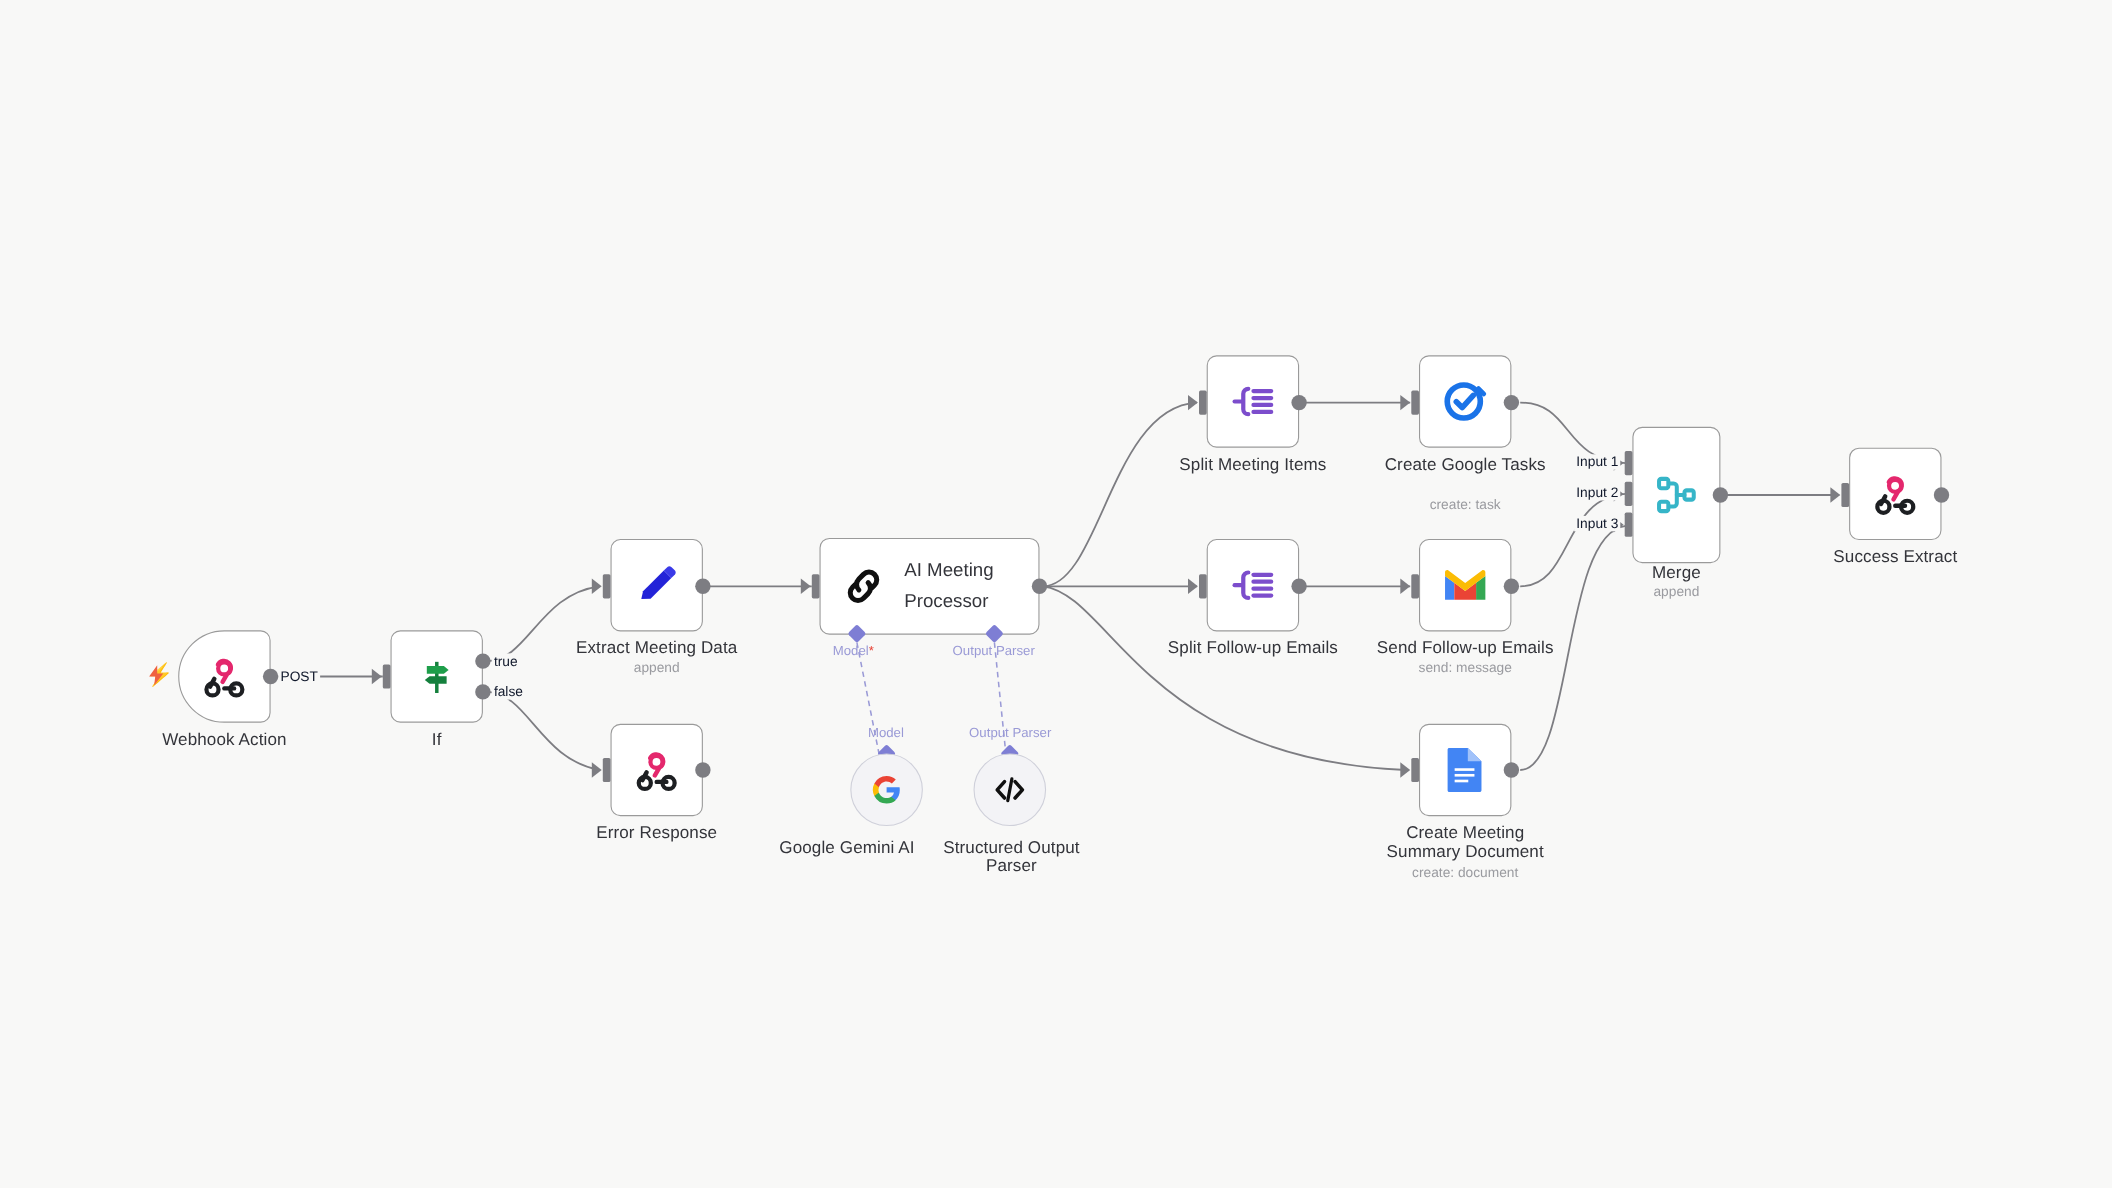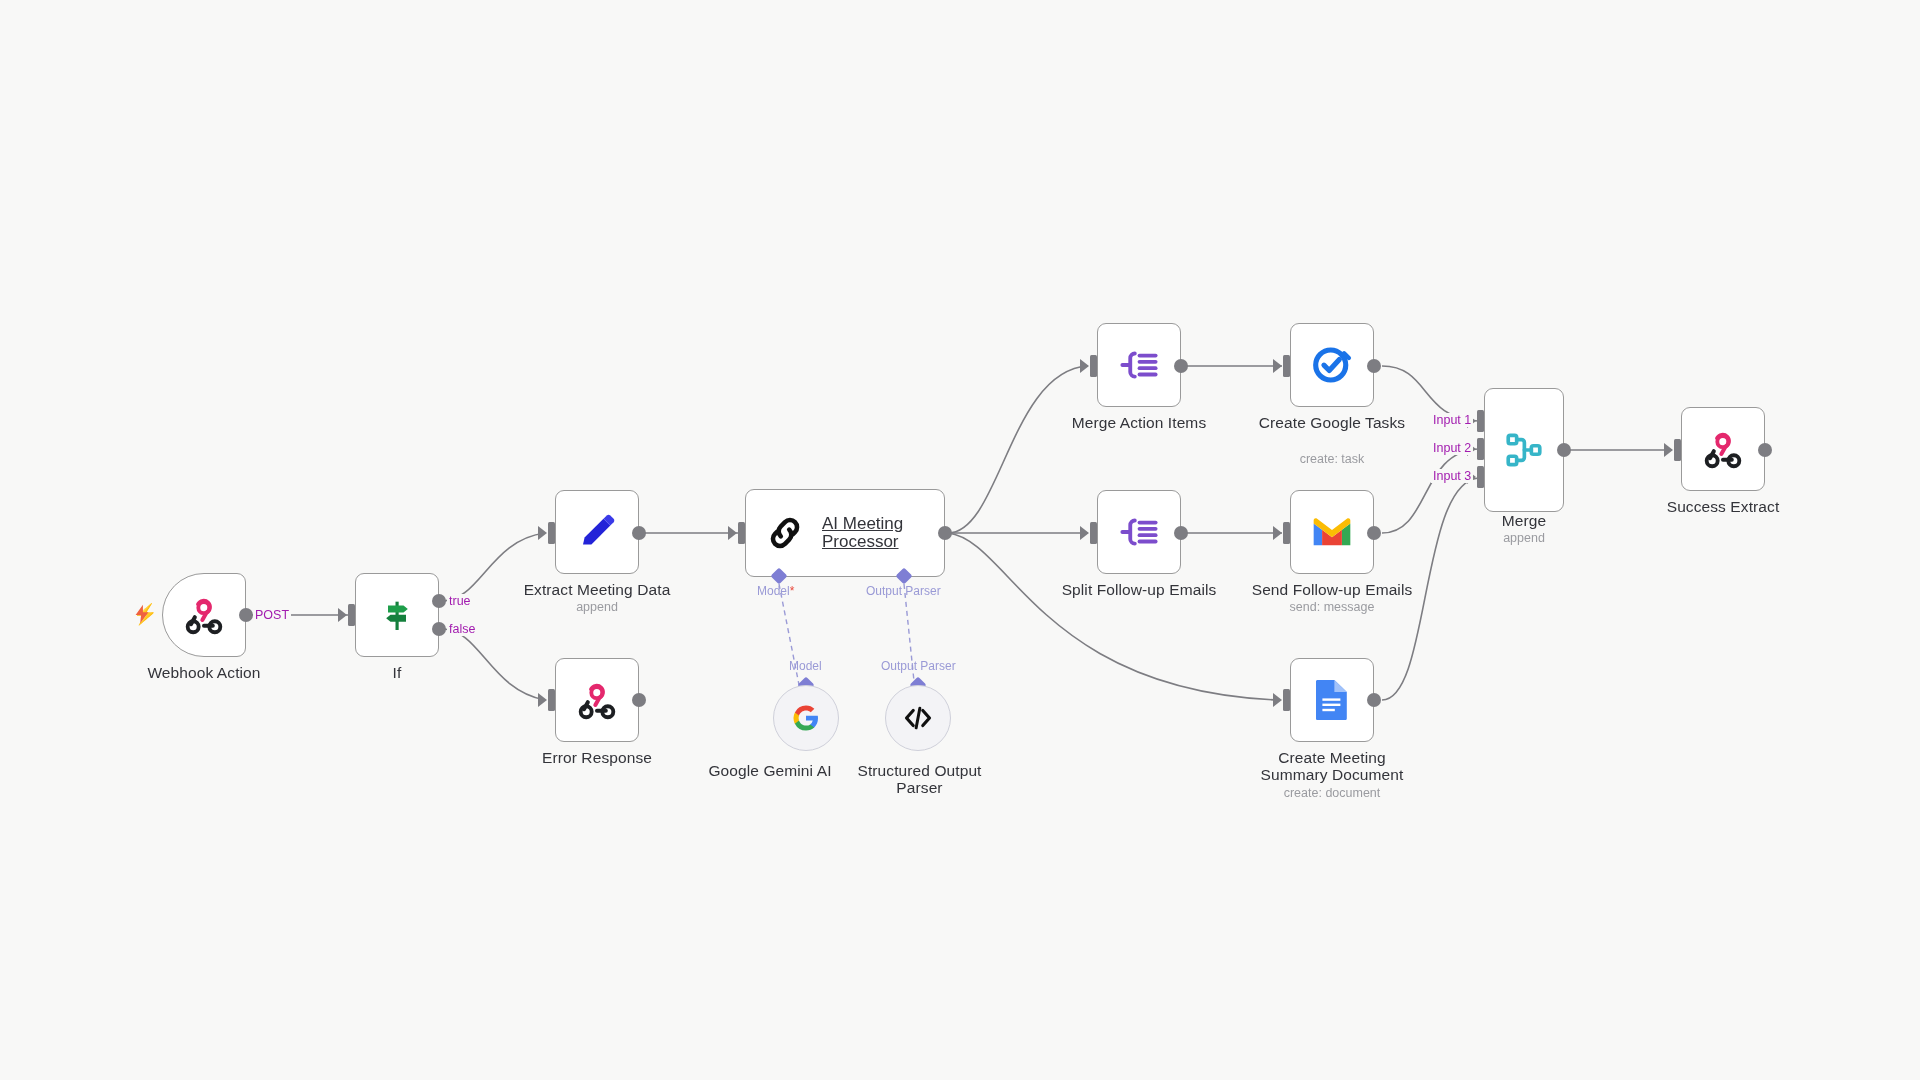--- a/index.html
+++ b/index.html
@@ -57,22 +57,21 @@
     position: absolute;
     text-align: center;
     font-size: 12.5px;
     color: #9a9ba0;
     line-height: 15px;
     white-space: nowrap;
   }
   .inline-label {
     font-size: 17px;
     color: #33343a;
-    line-height: 18px;
-    text-decoration: underline;
+    line-height: 28px;
   }
   .port-out {
     position: absolute;
     width: 14px; height: 14px;
     background: #7d7d82;
     border-radius: 50%;
   }
   .port-in {
     position: absolute;
     width: 7px; height: 22px;
@@ -82,21 +81,21 @@
   .arrow-in {
     position: absolute;
     width: 0; height: 0;
     border-top: 7px solid transparent;
     border-bottom: 7px solid transparent;
     border-left: 9px solid #7d7d82;
   }
   .edge-label {
     position: absolute;
     font-size: 12.5px;
-    color: #a21caf;
+    color: #0f172a;
     background: #f8f8f7;
     padding: 0 2px;
     white-space: nowrap;
   }
   .sub-node {
     position: absolute;
     width: 66px; height: 66px;
     border-radius: 50%;
     background: #f3f3f6;
     border: 1.5px solid #cfd0da;
@@ -282,21 +281,21 @@
       <path d="M9.6 5.4a2.6 2.6 0 0 0-2.6 2.6v8a2.6 2.6 0 0 0 2.6 2.6" stroke="#7c4dcc" stroke-width="2.2" fill="none" stroke-linecap="round"></path>
       <path d="M12.3 6.6h9.2" stroke="#7c4dcc" stroke-width="2.2" stroke-linecap="round"></path>
       <path d="M12.3 10.2h9.2" stroke="#7c4dcc" stroke-width="2.2" stroke-linecap="round"></path>
       <path d="M12.3 13.8h9.2" stroke="#7c4dcc" stroke-width="2.2" stroke-linecap="round"></path>
       <path d="M12.3 17.4h9.2" stroke="#7c4dcc" stroke-width="2.2" stroke-linecap="round"></path>
     </svg>
   </div>
   <div class="arrow-in" style="left:1080px; top:359px;"></div>
   <div class="port-in" style="left:1090px; top:355px;"></div>
   <div class="port-out" style="left:1174px; top:359px;"></div>
-  <div class="node-title" style="left:1039px; top:414px; width:200px;">Merge Action Items</div>
+  <div class="node-title" style="left:1039px; top:414px; width:200px;">Split Meeting Items</div>
 
   <div class="node" style="left:1290px; top:323px; width:84px; height:84px;">
     <svg class="icon" width="44" height="44" viewBox="0 0 24 24">
       <circle cx="11.3" cy="12" r="8.2" stroke="#1a73e8" stroke-width="2.8" fill="none"></circle>
       <path d="M7.6 12.1 10.5 15 16 9" stroke="#1a73e8" stroke-width="2.8" fill="none" stroke-linecap="round" stroke-linejoin="round"></path>
       <path d="M18.6 5.6 21.2 8.2" stroke="#1a73e8" stroke-width="2.4" stroke-linecap="round"></path>
     </svg>
   </div>
   <div class="arrow-in" style="left:1273px; top:359px;"></div>
   <div class="port-in" style="left:1283px; top:355px;"></div>

